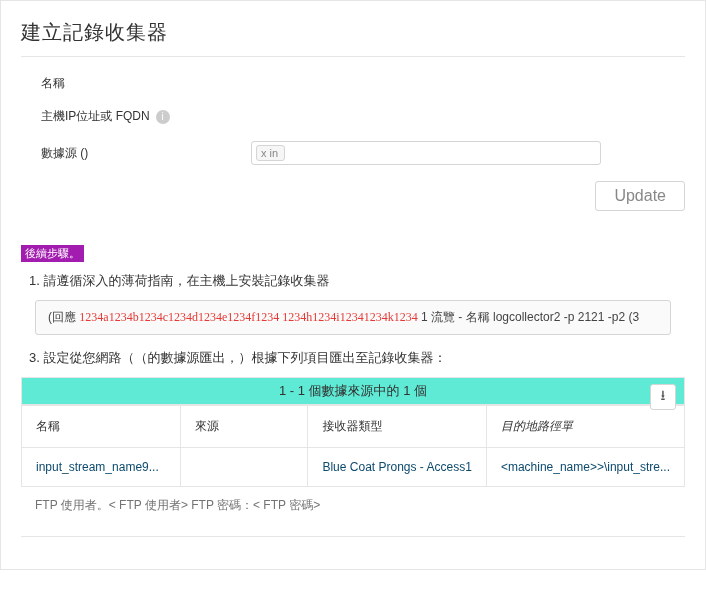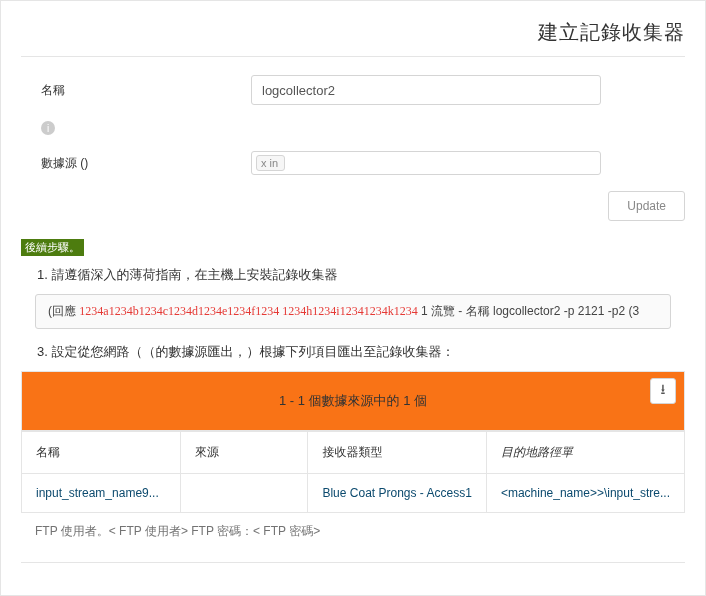--- a/index.html
+++ b/index.html
@@ -16,21 +16,20 @@
     padding: 18px 20px 18px 20px;
     position: relative;
   }
   .dialog-title {
     font-size: 20px;
     font-weight: 400;
     margin: 0 0 18px 0;
     padding-bottom: 10px;
     border-bottom: 1px solid #e5e5e5;
     letter-spacing: 1px;
-    text-align: right;
   }
   .form-row {
     display: flex;
     align-items: center;
     margin-bottom: 16px;
   }
   .form-label {
     width: 230px;
     padding-left: 20px;
     font-size: 12px;
@@ -88,60 +87,61 @@
     font-size: 11px;
     color: #888;
     cursor: pointer;
   }
   .btn {
     border: 1px solid #d5d5d5;
     background: #fff;
     color: #888;
     height: 30px;
     padding: 0 18px;
-    font-size: 12px;
+    font-size: 16px;
     border-radius: 3px;
     cursor: pointer;
   }
   .btn-row-right {
     display: flex;
     justify-content: flex-end;
     margin: 6px 0 14px 0;
   }
   .step-tag {
     display: inline-block;
-    background: #4d7c0f;
+    background: #a21caf;
     color: #fff;
     font-size: 11px;
     padding: 1px 4px;
+    margin-top: 16px;
   }
   .steps {
     padding: 4px 0 0 0;
   }
   .steps p {
-    margin: 10px 16px;
+    margin: 10px 8px;
     font-size: 13px;
   }
   .cmd-box {
     border: 1px solid #d5d5d5;
     background: #fafafa;
     border-radius: 3px;
     padding: 8px 12px;
     margin: 8px 14px 14px 14px;
     font-size: 12px;
     color: #444;
     white-space: nowrap;
     overflow: hidden;
   }
   .cmd-box .hl { color: #e53935; font-family: Liberation Serif, serif; }
   .table-wrap { margin: 8px 0 10px 0; }
   .table-head {
     border: 1px solid #e5e5e5;
-    background: #f97316;
-    padding: 20px 12px;
+    background: #5eead4;
+    padding: 4px 12px;
     font-size: 13px;
     display: flex;
     align-items: center;
     justify-content: center;
     position: relative;
   }
   .dl-btn {
     position: absolute;
     right: 8px;
     top: 6px;
@@ -193,25 +193,25 @@
 </style>
 </head>
 <body>
 
 <div class="dialog">
 
   <h1 class="dialog-title">建立記錄收集器</h1>
 
   <div class="form-row">
     <div class="form-label">名稱</div>
-    <input class="form-input" value="logcollector2" style="">
   </div>
 
   <div class="form-row">
     <div class="form-label">
+      <span>主機IP位址或 FQDN</span>
       <span class="info-icon">i</span>
     </div>
   </div>
 
   <div class="form-row">
     <div class="form-label">數據源 ()</div>
     <div class="ds-input-wrap">
       <span class="chip">
         <span class="x">x in</span>
       </span>

